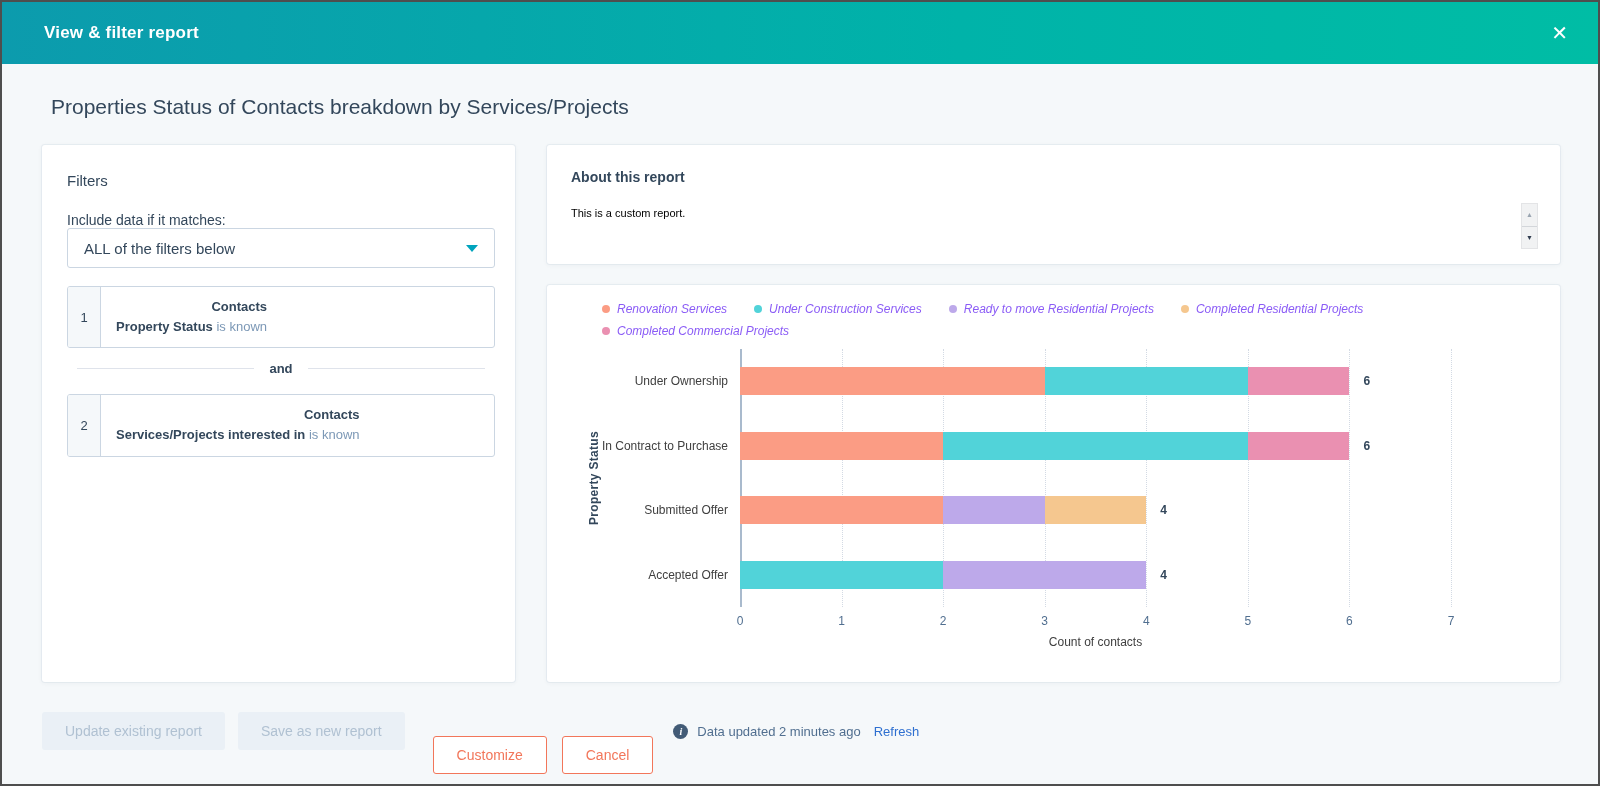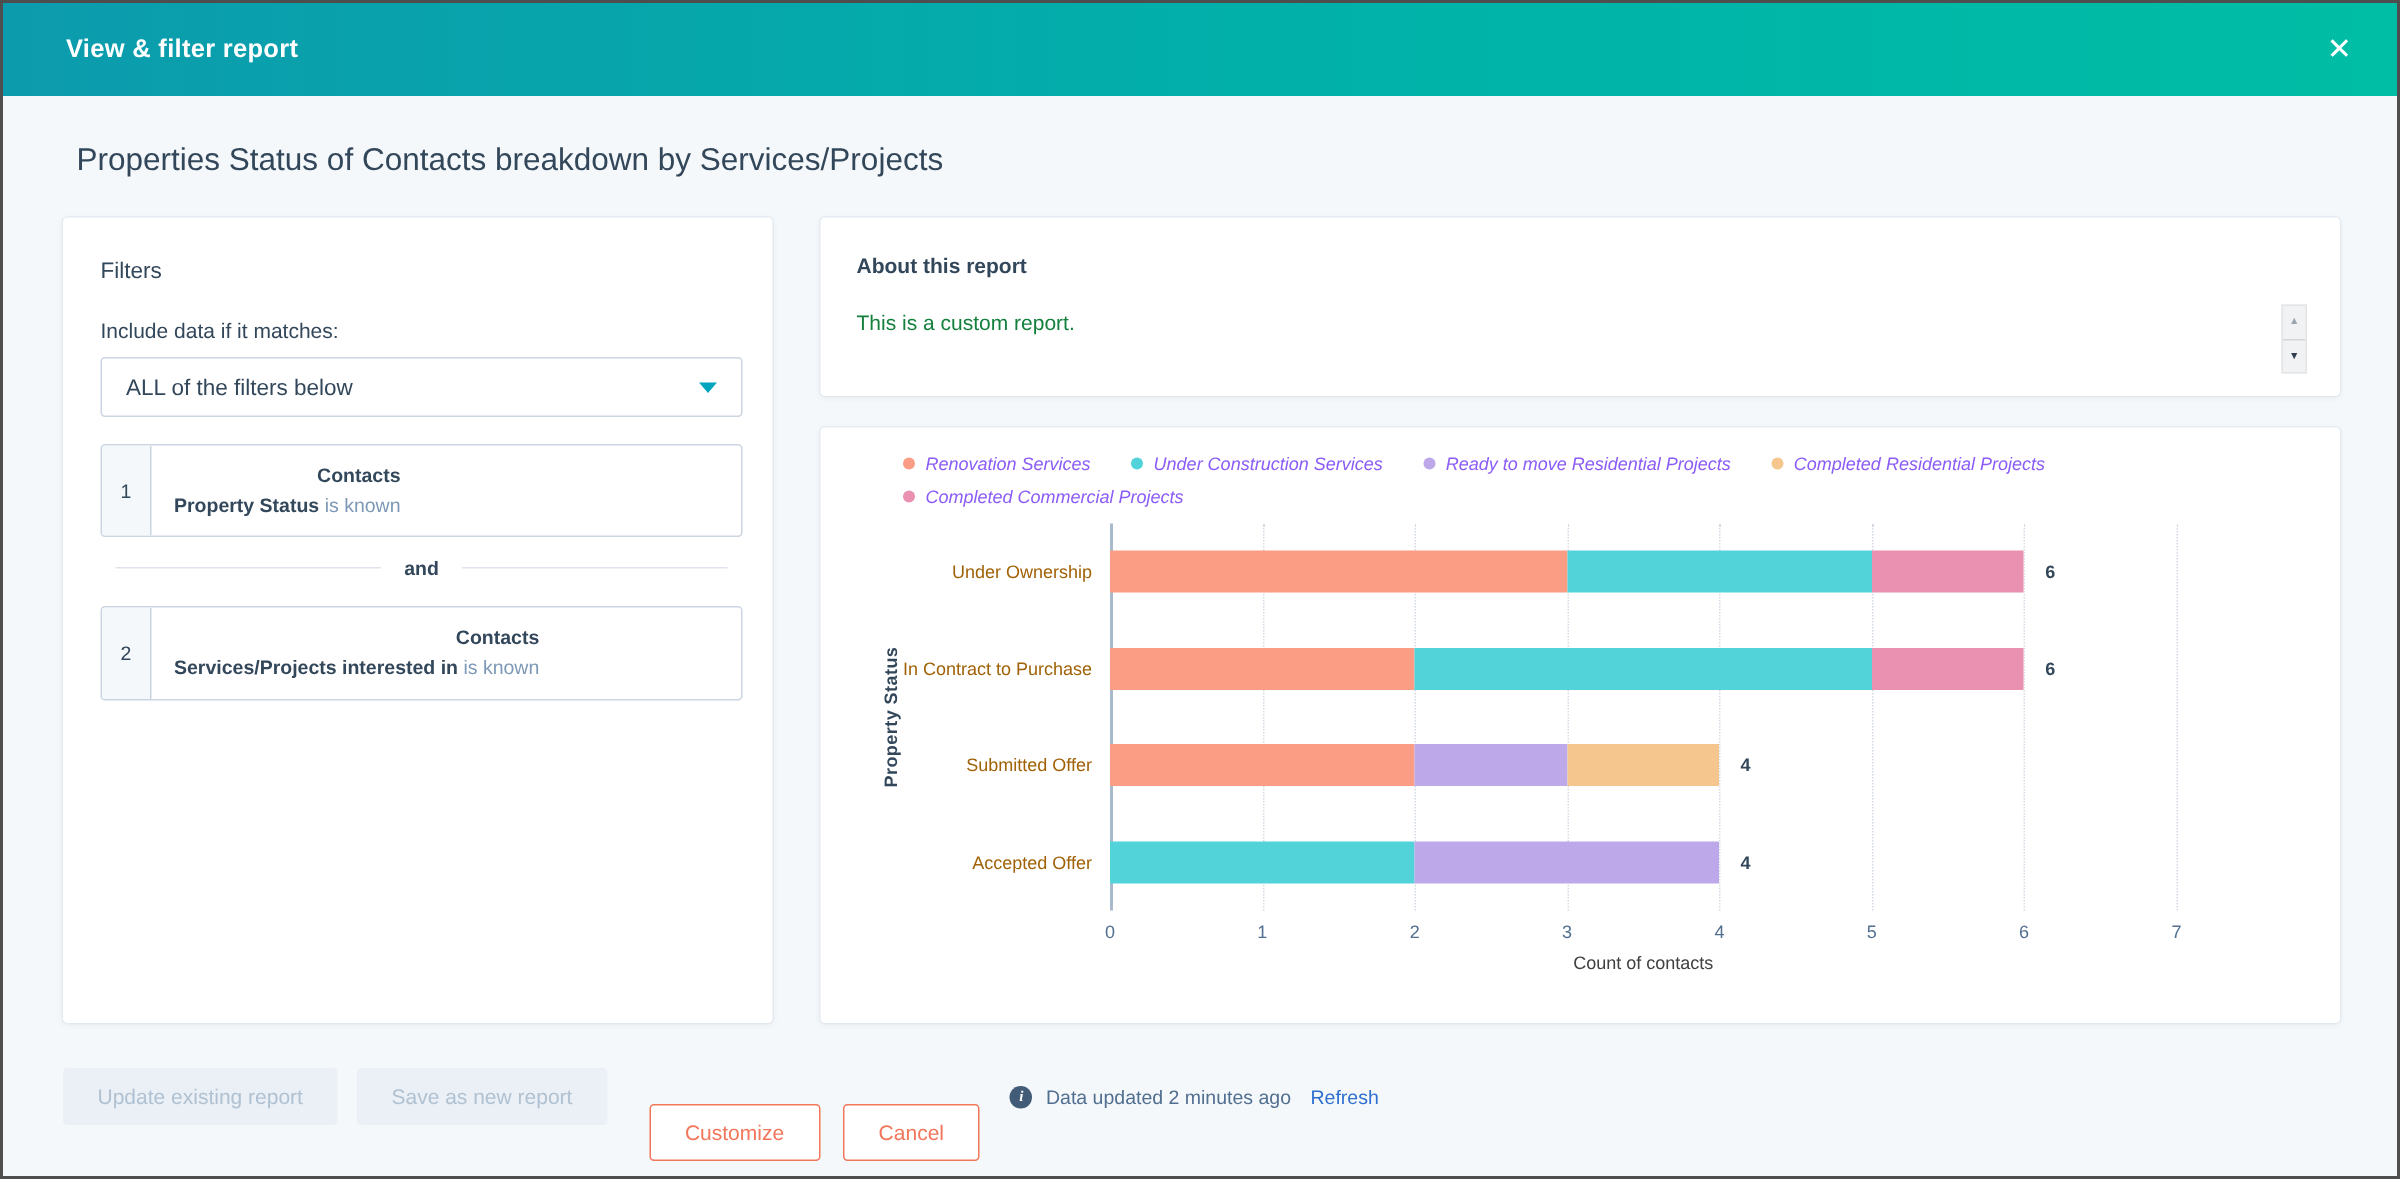--- a/index.html
+++ b/index.html
@@ -20,21 +20,21 @@
   
   .page-title { position:absolute; top:93px; left:49px; font-size:21px; font-weight:400; color:#33475b; }
   
   .card { position:absolute; background:#fff; border-radius:3px;
           box-shadow:0 0 0 1px rgba(203,214,226,.30), 0 1px 5px rgba(45,62,80,.06); }
   .filters-card { left:40px; top:143px; width:473px; height:537px; padding:27px 20px 0 25px; }
   .about-card   { left:545px; top:143px; width:1013px; height:119px; padding:24px 0 0 24px; }
   .chart-card   { left:545px; top:283px; width:1013px; height:397px; }
   
   .filters-heading { font-size:15px; font-weight:normal; margin-bottom:23px; }
-  .match-label { font-size:14px; margin-bottom:10px; }
+  .match-label { font-size:14px; margin-bottom:0; }
   .dropdown {
     height:40px; border:1px solid #cbd6e2; border-radius:3px; background:#fff;
     display:flex; align-items:center; justify-content:space-between;
     padding:0 16px; font-size:15px; color:#33475b; cursor:pointer;
   }
   .caret-down { width:0; height:0; border-left:6px solid transparent; border-right:6px solid transparent; border-top:7px solid #00a4bd; }
   .filter-box {
     margin-top:18px; display:flex; border:1px solid #cbd6e2; border-radius:3px;
     min-height:55px; overflow:hidden; background:#fff; cursor:pointer;
   }
@@ -43,40 +43,40 @@
     display:flex; align-items:center; justify-content:center; font-size:13px; color:#33475b;
   }
   .filter-content { padding:10px 15px; font-size:13px; line-height:1.55; }
   .fw-b { font-weight:bold;text-align:right; }
   .muted { color:#7c98b6; }
   .and-row { display:flex; align-items:center; gap:15px; margin:13px 10px 0 10px; }
   .and-line { flex:1; height:1px; background:#dfe3eb; }
   .and-text { font-size:13px; font-weight:bold; color:#33475b; }
   
   .about-heading { font-size:14px; font-weight:bold; margin-bottom:22px; }
-  .about-body { font-size:14px; color:#15803d; }
+  .about-body { font-size:11px; color:#000000; }
   .spinner { position:absolute; right:22px; top:58px; width:17px; height:46px;
              background:#f1f2f3; border:1px solid #e3e4e6; display:flex; flex-direction:column; }
   .spin-btn { flex:1; display:flex; align-items:center; justify-content:center; font-size:7px; cursor:pointer; }
   .spin-up { color:#9aa5b1; border-bottom:1px solid #d3d6da; }
   .spin-down { color:#303c4f; }
   
   .chart-legend { position:absolute; left:55px; top:17px; width:860px;
                   display:flex; flex-wrap:wrap; column-gap:27px; row-gap:8px; }
   .legend-item { display:flex; align-items:center; gap:7px; font-size:12px; color:#8b5cf6; cursor:pointer;font-style:italic; }
   .legend-dot { width:8px; height:8px; border-radius:50%; flex:none; }
   .plot { position:absolute; left:193px; top:64px; width:711px; height:258px; }
   .grid-line { position:absolute; top:0; bottom:0; width:0; border-left:1px dotted #d3dae4; }
   .axis-line { position:absolute; top:0; bottom:0; width:0; border-left:2px solid #a9bacd; }
   .chart-rows { position:absolute; inset:0; display:flex; flex-direction:column; }
   .chart-row { flex:1; position:relative; }
   .bar { position:absolute; top:50%; transform:translateY(-50%); left:0; width:100%; height:28px; display:flex; }
   .bar-seg { height:100%; }
   .cat-label { position:absolute; right:calc(100% + 12px); top:50%; transform:translateY(-50%);
-               white-space:nowrap; font-size:12px; color:#a16207; }
+               white-space:nowrap; font-size:12px; color:#404040; }
   .bar-total { position:absolute; top:50%; transform:translate(14px,-50%); font-size:12px; font-weight:bold; color:#33475b; }
   .x-ticks { position:absolute; left:193px; top:329px; width:711px; height:14px; }
   .tick { position:absolute; transform:translateX(-50%); font-size:12px; color:#516f90; }
   .x-axis-label { position:absolute; left:193px; width:711px; top:350px; text-align:center; font-size:12px; color:#404040; }
   .y-axis-label { position:absolute; left:38px; top:64px; height:258px; width:18px;
                   writing-mode:vertical-rl; transform:rotate(180deg);
                   display:flex; align-items:center; justify-content:center;
                   font-size:12px; font-weight:bold; color:#33475b; letter-spacing:.3px; }
   
   .footer { position:absolute; left:40px; top:710px; right:20px; height:38px; display:flex; align-items:center; }

